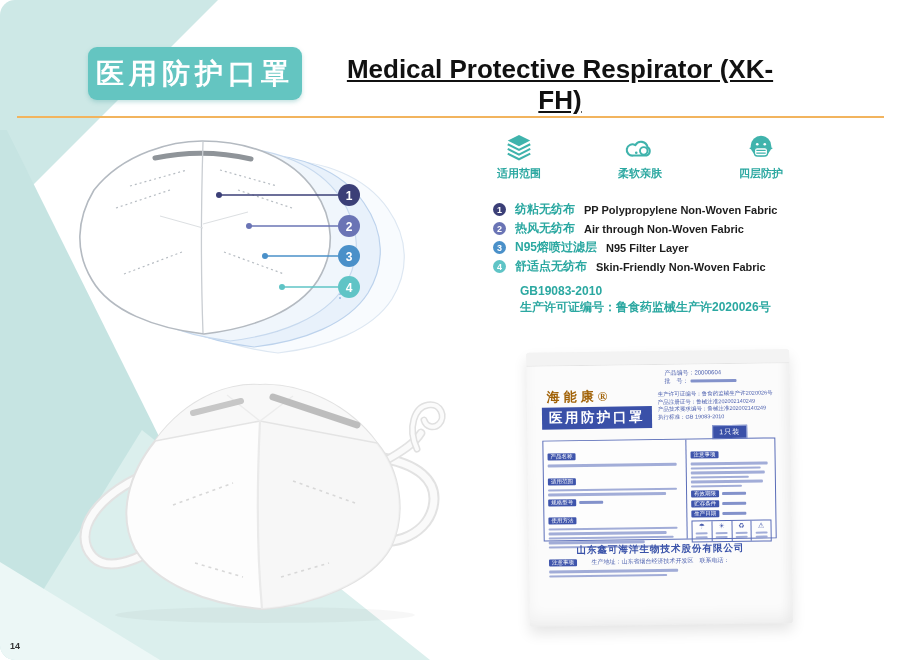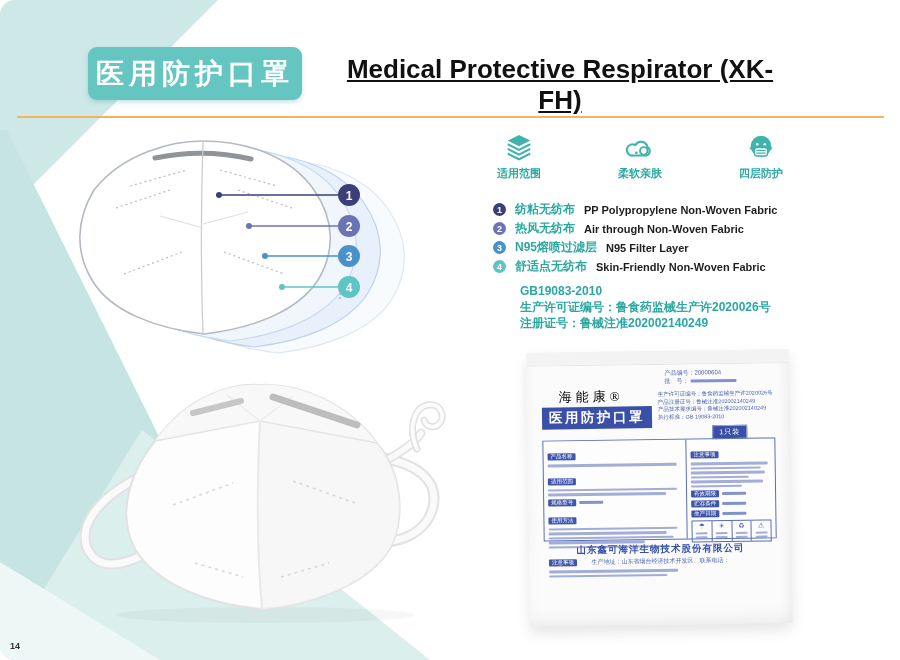--- a/index.html
+++ b/index.html
@@ -50,21 +50,21 @@
 
   
   .package{position:absolute;left:528px;top:351px;width:263px;height:274px;background:#fbfbfb;
            border-radius:3px;transform:rotate(-.8deg);
            box-shadow:0 7px 14px rgba(0,0,0,.10), inset 0 -10px 14px rgba(0,0,0,.04), inset -6px 0 10px rgba(0,0,0,.03);}
   .pkg-fold{position:absolute;left:0;top:0;width:100%;height:13px;background:#f3f3f3;
             border-bottom:1px solid #e4e4e4;border-radius:3px 3px 0 0;}
   .pkg-prodno{position:absolute;left:138px;top:18px;width:114px;font-size:6px;color:#4b5fae;line-height:8px;}
   .batch-row{display:flex;align-items:center;gap:2px;}
   .batch-bar{width:46px;height:3px;background:#8392cb;border-radius:1px;}
-  .pkg-brand{position:absolute;left:32px;top:36px;font-size:13px;font-weight:400;color:#000000;
+  .pkg-brand{position:absolute;left:20px;top:36px;font-size:13px;font-weight:700;color:#a16207;
              letter-spacing:4px;font-family:"Liberation Serif", serif;}
   .pkg-title{position:absolute;left:15px;top:55px;background:#3a50a8;color:#fff;font-size:13.5px;
              font-weight:700;padding:2px 7px;letter-spacing:2.5px;}
   .pkg-info{position:absolute;left:131px;top:40px;width:122px;font-size:5.5px;color:#4b5fae;line-height:7.5px;}
   .pkg-badge{position:absolute;left:185px;top:75px;background:#3a50a8;color:#fff;font-size:7px;
              padding:1px 6px;border:1px solid #98a6d8;letter-spacing:1px;}
   .pkg-box{position:absolute;left:15px;top:88px;width:231px;height:99px;border:1px solid #5a6db8;
            display:flex;background:rgba(255,255,255,.5);}
   .pkg-col-l{width:58%;padding:3px 4px;border-right:1px solid #5a6db8;}
   .pkg-col-r{flex:1;padding:3px 4px;}
@@ -206,21 +206,20 @@
     <div class="lrow">
       <span class="lnum" style="background:#5fc4c6">4</span>
       <span class="lcn">舒适点无纺布</span>
       <span class="len">Skin-Friendly Non-Woven Fabric</span>
     </div>
   </div>
 
   <div class="cert">
     <div>GB19083-2010</div>
     <div>生产许可证编号：鲁食药监械生产许2020026号</div>
-    <div>注册证号：鲁械注准202002140249</div>
   </div>
 
   <svg class="maskphoto" width="400" height="265" viewBox="0 0 400 265">
     <ellipse cx="210" cy="252" rx="150" ry="8" fill="#000" opacity="0.03"></ellipse>
 
     <path d="M 104,106 C 40,130 16,170 38,194 C 56,212 100,192 128,162" fill="none" stroke="#e2e2e2" stroke-width="11" stroke-linecap="round"></path>
     <path d="M 104,106 C 40,130 16,170 38,194 C 56,212 100,192 128,162" fill="none" stroke="#fafafa" stroke-width="7" stroke-linecap="round"></path>
 
     <path d="M 322,94 C 362,100 384,117 378,144 C 371,174 332,188 300,172" fill="none" stroke="#e2e2e2" stroke-width="11" stroke-linecap="round"></path>
     <path d="M 322,94 C 362,100 384,117 378,144 C 371,174 332,188 300,172" fill="none" stroke="#fafafa" stroke-width="7" stroke-linecap="round"></path>

